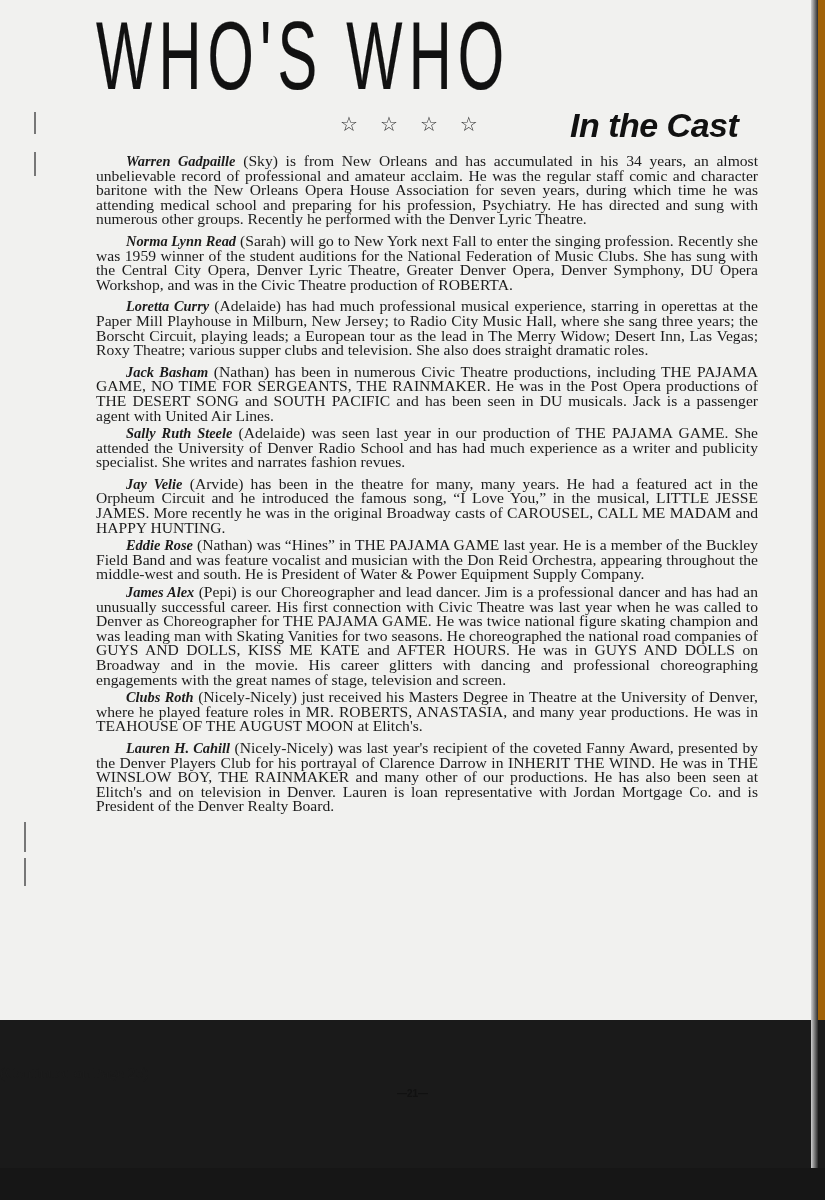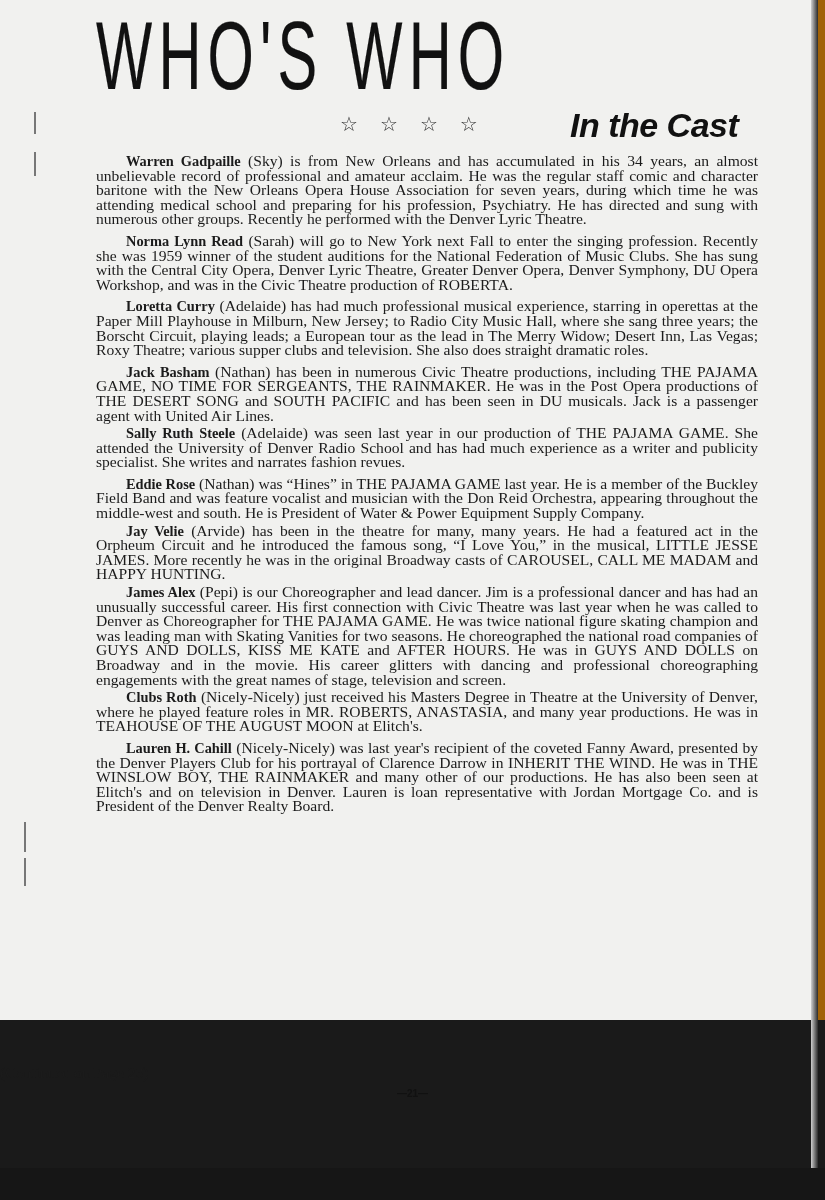--- a/index.html
+++ b/index.html
@@ -52,21 +52,21 @@
     .body {
       position: absolute; left: 96px; top: 154px; width: 662px;
       font-family: "Liberation Serif", serif;
       font-size: 15.6px;
       line-height: 14.6px;
       color: #1b1b1b;
       text-align: justify;
     }
     .para { margin: 0 0 7px 0; text-indent: 30px; }
     .para.tight { margin-bottom: 3px; }
-    .name { font-weight: bold; font-size: 14.4px; }
+    .name { font-weight: bold; font-size: 14.4px; font-style: italic; }
     .continued {
       position: absolute; left: 0; width: 825px; top: 1064px;
       text-align: left;
       font-family: "Liberation Serif", serif; font-size: 15.6px; color: #1b1b1b;
     }
     .page-num {
       position: absolute; left: 0; width: 825px; top: 1088px;
       text-align: center;
       font-family: "Liberation Sans", sans-serif; font-weight: bold;
       font-size: 10px; color: #111;
@@ -96,22 +96,22 @@
   </div>
 
   <div class="subtitle">In the Cast</div>
 
   <div class="body">
     <p class="para"><span class="name">Warren Gadpaille</span><span> (Sky) is from New Orleans and has accumulated in his 34 years, an almost unbelievable record of professional and amateur acclaim. He was the regular staff comic and character baritone with the New Orleans Opera House Association for seven years, during which time he was attending medical school and preparing for his profession, Psychiatry. He has directed and sung with numerous other groups. Recently he performed with the Denver Lyric Theatre.</span></p>
     <p class="para"><span class="name">Norma Lynn Read</span><span> (Sarah) will go to New York next Fall to enter the singing profession. Recently she was 1959 winner of the student auditions for the National Federation of Music Clubs. She has sung with the Central City Opera, Denver Lyric Theatre, Greater Denver Opera, Denver Symphony, DU Opera Workshop, and was in the Civic Theatre production of ROBERTA.</span></p>
     <p class="para"><span class="name">Loretta Curry</span><span> (Adelaide) has had much professional musical experience, starring in operettas at the Paper Mill Playhouse in Milburn, New Jersey; to Radio City Music Hall, where she sang three years; the Borscht Circuit, playing leads; a European tour as the lead in The Merry Widow; Desert Inn, Las Vegas; Roxy Theatre; various supper clubs and television. She also does straight dramatic roles.</span></p>
     <p class="para tight"><span class="name">Jack Basham</span><span> (Nathan) has been in numerous Civic Theatre productions, including THE PAJAMA GAME, NO TIME FOR SERGEANTS, THE RAINMAKER. He was in the Post Opera productions of THE DESERT SONG and SOUTH PACIFIC and has been seen in DU musicals. Jack is a passenger agent with United Air Lines.</span></p>
     <p class="para"><span class="name">Sally Ruth Steele</span><span> (Adelaide) was seen last year in our production of THE PAJAMA GAME. She attended the University of Denver Radio School and has had much experience as a writer and publicity specialist. She writes and narrates fashion revues.</span></p>
+    <p class="para tight"><span class="name">Jay Velie</span><span> (Arvide) has been in the theatre for many, many years. He had a featured act in the Orpheum Circuit and he introduced the famous song, “I Love You,” in the musical, LITTLE JESSE JAMES. More recently he was in the original Broadway casts of CAROUSEL, CALL ME MADAM and HAPPY HUNTING.</span></p>
     <p class="para tight"><span class="name">Eddie Rose</span><span> (Nathan) was “Hines” in THE PAJAMA GAME last year. He is a member of the Buckley Field Band and was feature vocalist and musician with the Don Reid Orchestra, appearing throughout the middle-west and south. He is President of Water &amp; Power Equipment Supply Company.</span></p>
-    <p class="para tight"><span class="name">Jay Velie</span><span> (Arvide) has been in the theatre for many, many years. He had a featured act in the Orpheum Circuit and he introduced the famous song, “I Love You,” in the musical, LITTLE JESSE JAMES. More recently he was in the original Broadway casts of CAROUSEL, CALL ME MADAM and HAPPY HUNTING.</span></p>
     <p class="para tight"><span class="name">James Alex</span><span> (Pepi) is our Choreographer and lead dancer. Jim is a professional dancer and has had an unusually successful career. His first connection with Civic Theatre was last year when he was called to Denver as Choreographer for THE PAJAMA GAME. He was twice national figure skating champion and was leading man with Skating Vanities for two seasons. He choreographed the national road companies of GUYS AND DOLLS, KISS ME KATE and AFTER HOURS. He was in GUYS AND DOLLS on Broadway and in the movie. His career glitters with dancing and professional choreographing engagements with the great names of stage, television and screen.</span></p>
     <p class="para"><span class="name">Clubs Roth</span><span> (Nicely-Nicely) just received his Masters Degree in Theatre at the University of Denver, where he played feature roles in MR. ROBERTS, ANASTASIA, and many year productions. He was in TEAHOUSE OF THE AUGUST MOON at Elitch's.</span></p>
     <p class="para"><span class="name">Lauren H. Cahill</span><span> (Nicely-Nicely) was last year's recipient of the coveted Fanny Award, presented by the Denver Players Club for his portrayal of Clarence Darrow in INHERIT THE WIND. He was in THE WINSLOW BOY, THE RAINMAKER and many other of our productions. He has also been seen at Elitch's and on television in Denver. Lauren is loan representative with Jordan Mortgage Co. and is President of the Denver Realty Board.</span></p>
   </div>
 
   <div class="continued">(Continued on Page 23)</div>
   <div class="page-num">—21—</div>
 </div>
 
 <div class="bottom-band"></div>

